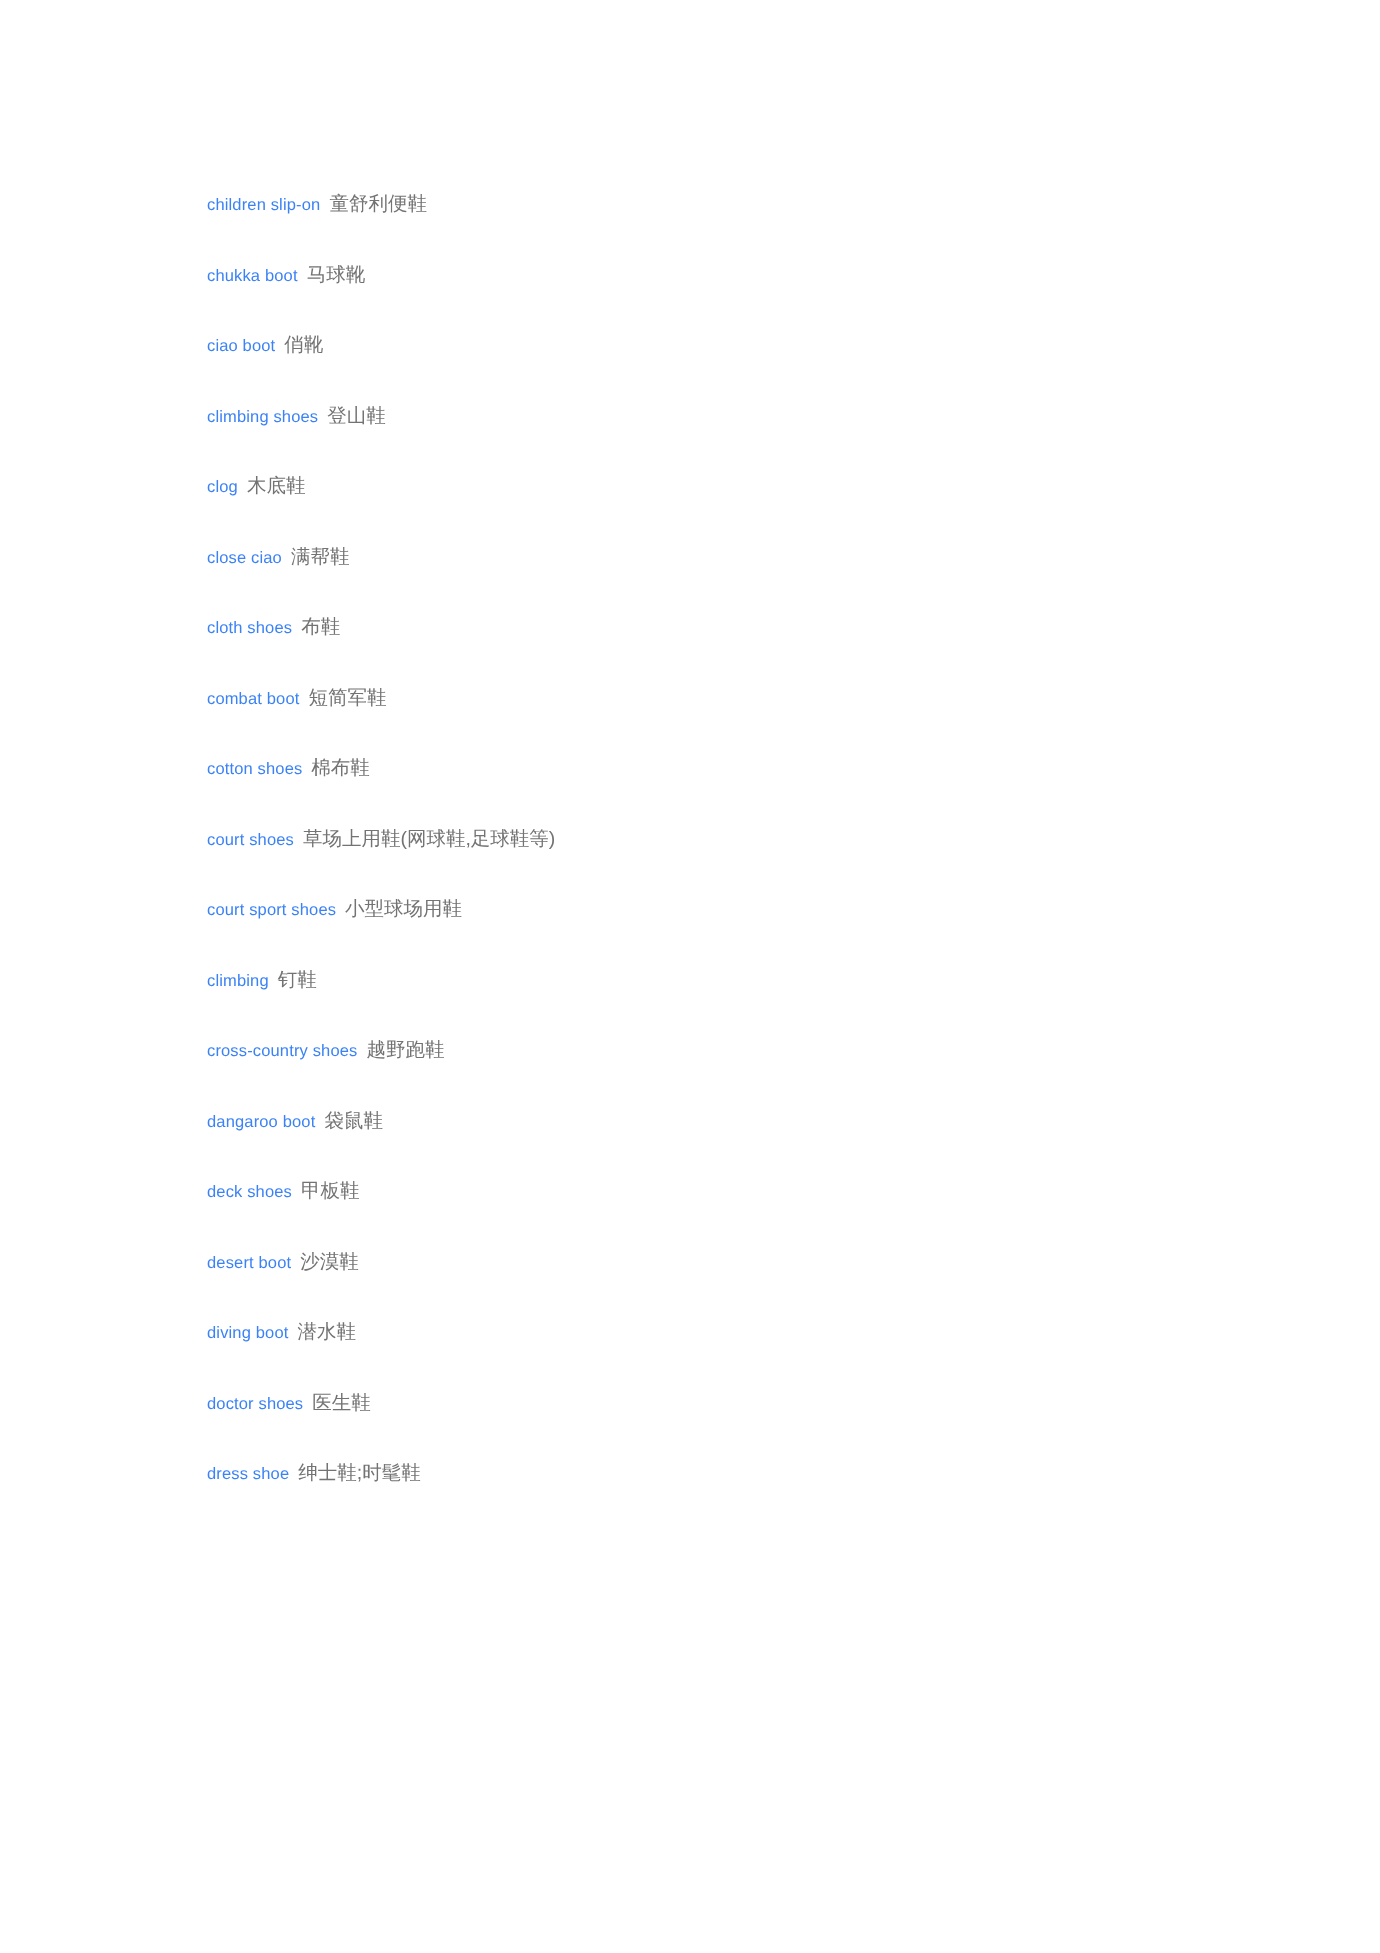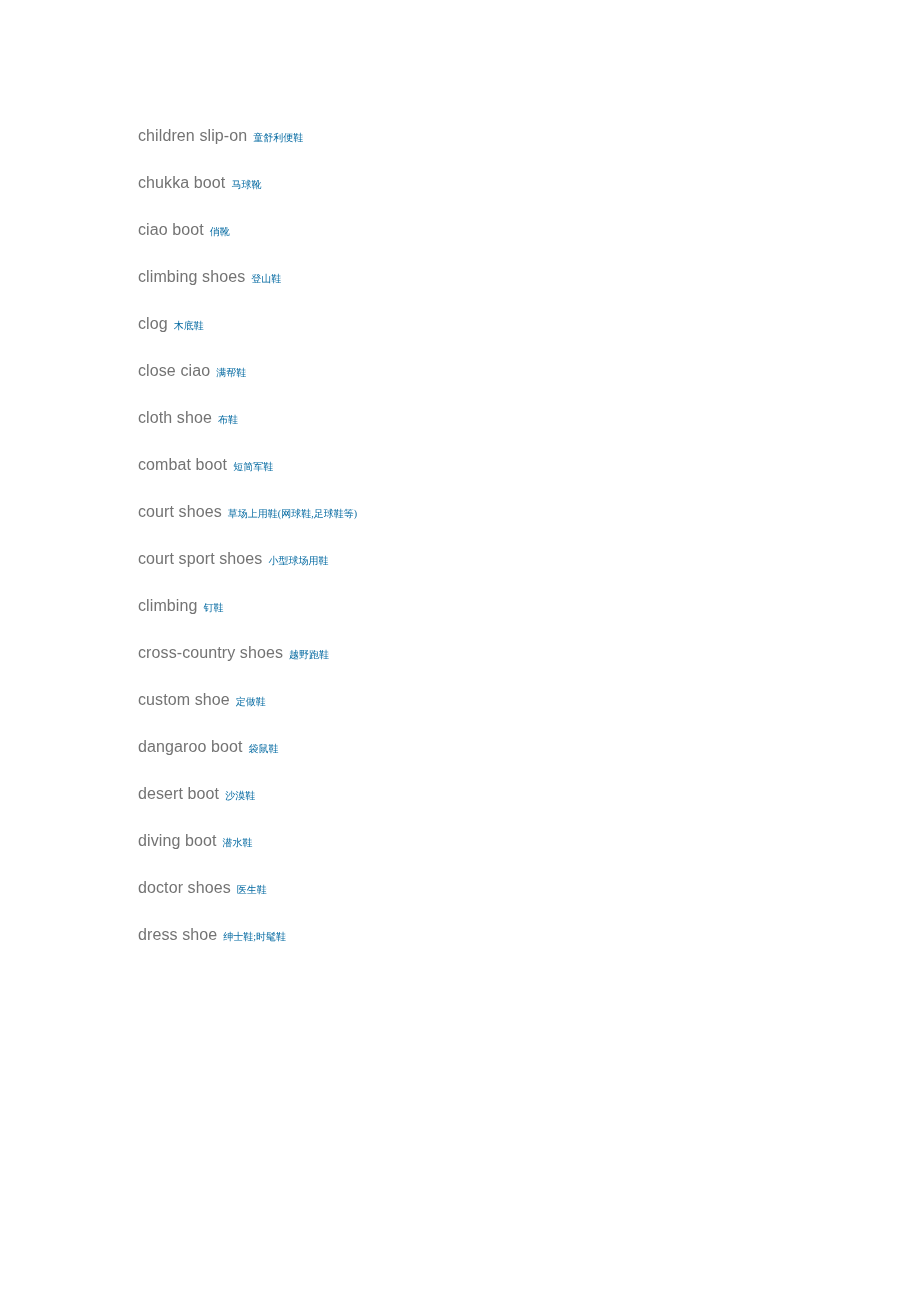--- a/index.html
+++ b/index.html
@@ -26,48 +26,49 @@
     top: 112px;
     width: 700px;
   }
   .entry {
     height: 47px;
     line-height: 47px;
     white-space: nowrap;
   }
   .term {
     font-family: "Liberation Sans", sans-serif;
-    font-size: 16px;
-    color: #737373;
+    font-size: 11px;
+    color: #3b82f6;
     letter-spacing: 0.1px;
   }
   .gloss {
-    font-family: Liberation Serif, serif;
-    font-size: 10px;
-    color: #0369a1;
+    font-family: Liberation Sans, sans-serif;
+    font-size: 13px;
+    color: #737373;
     margin-left: 6px;
   }
 </style>
 </head>
 <body>
 
 <div class="page">
   <div class="glossary">
       <div class="entry"><span class="term">children slip-on</span><span class="gloss">童舒利便鞋</span></div>
       <div class="entry"><span class="term">chukka boot</span><span class="gloss">马球靴</span></div>
       <div class="entry"><span class="term">ciao boot</span><span class="gloss">俏靴</span></div>
       <div class="entry"><span class="term">climbing shoes</span><span class="gloss">登山鞋</span></div>
       <div class="entry"><span class="term">clog</span><span class="gloss">木底鞋</span></div>
       <div class="entry"><span class="term">close ciao</span><span class="gloss">满帮鞋</span></div>
-      <div class="entry"><span class="term">cloth shoe</span><span class="gloss">布鞋</span></div>
+      <div class="entry"><span class="term">cloth shoes</span><span class="gloss">布鞋</span></div>
       <div class="entry"><span class="term">combat boot</span><span class="gloss">短简军鞋</span></div>
+      <div class="entry"><span class="term">cotton shoes</span><span class="gloss">棉布鞋</span></div>
       <div class="entry"><span class="term">court shoes</span><span class="gloss">草场上用鞋(网球鞋,足球鞋等)</span></div>
       <div class="entry"><span class="term">court sport shoes</span><span class="gloss">小型球场用鞋</span></div>
       <div class="entry"><span class="term">climbing</span><span class="gloss">钉鞋</span></div>
       <div class="entry"><span class="term">cross-country shoes</span><span class="gloss">越野跑鞋</span></div>
-      <div class="entry"><span class="term">custom shoe</span><span class="gloss">定做鞋</span></div>
       <div class="entry"><span class="term">dangaroo boot</span><span class="gloss">袋鼠鞋</span></div>
+      <div class="entry"><span class="term">deck shoes</span><span class="gloss">甲板鞋</span></div>
       <div class="entry"><span class="term">desert boot</span><span class="gloss">沙漠鞋</span></div>
       <div class="entry"><span class="term">diving boot</span><span class="gloss">潜水鞋</span></div>
       <div class="entry"><span class="term">doctor shoes</span><span class="gloss">医生鞋</span></div>
       <div class="entry"><span class="term">dress shoe</span><span class="gloss">绅士鞋;时髦鞋</span></div>
     </div>
 </div>
 
 </body></html>

